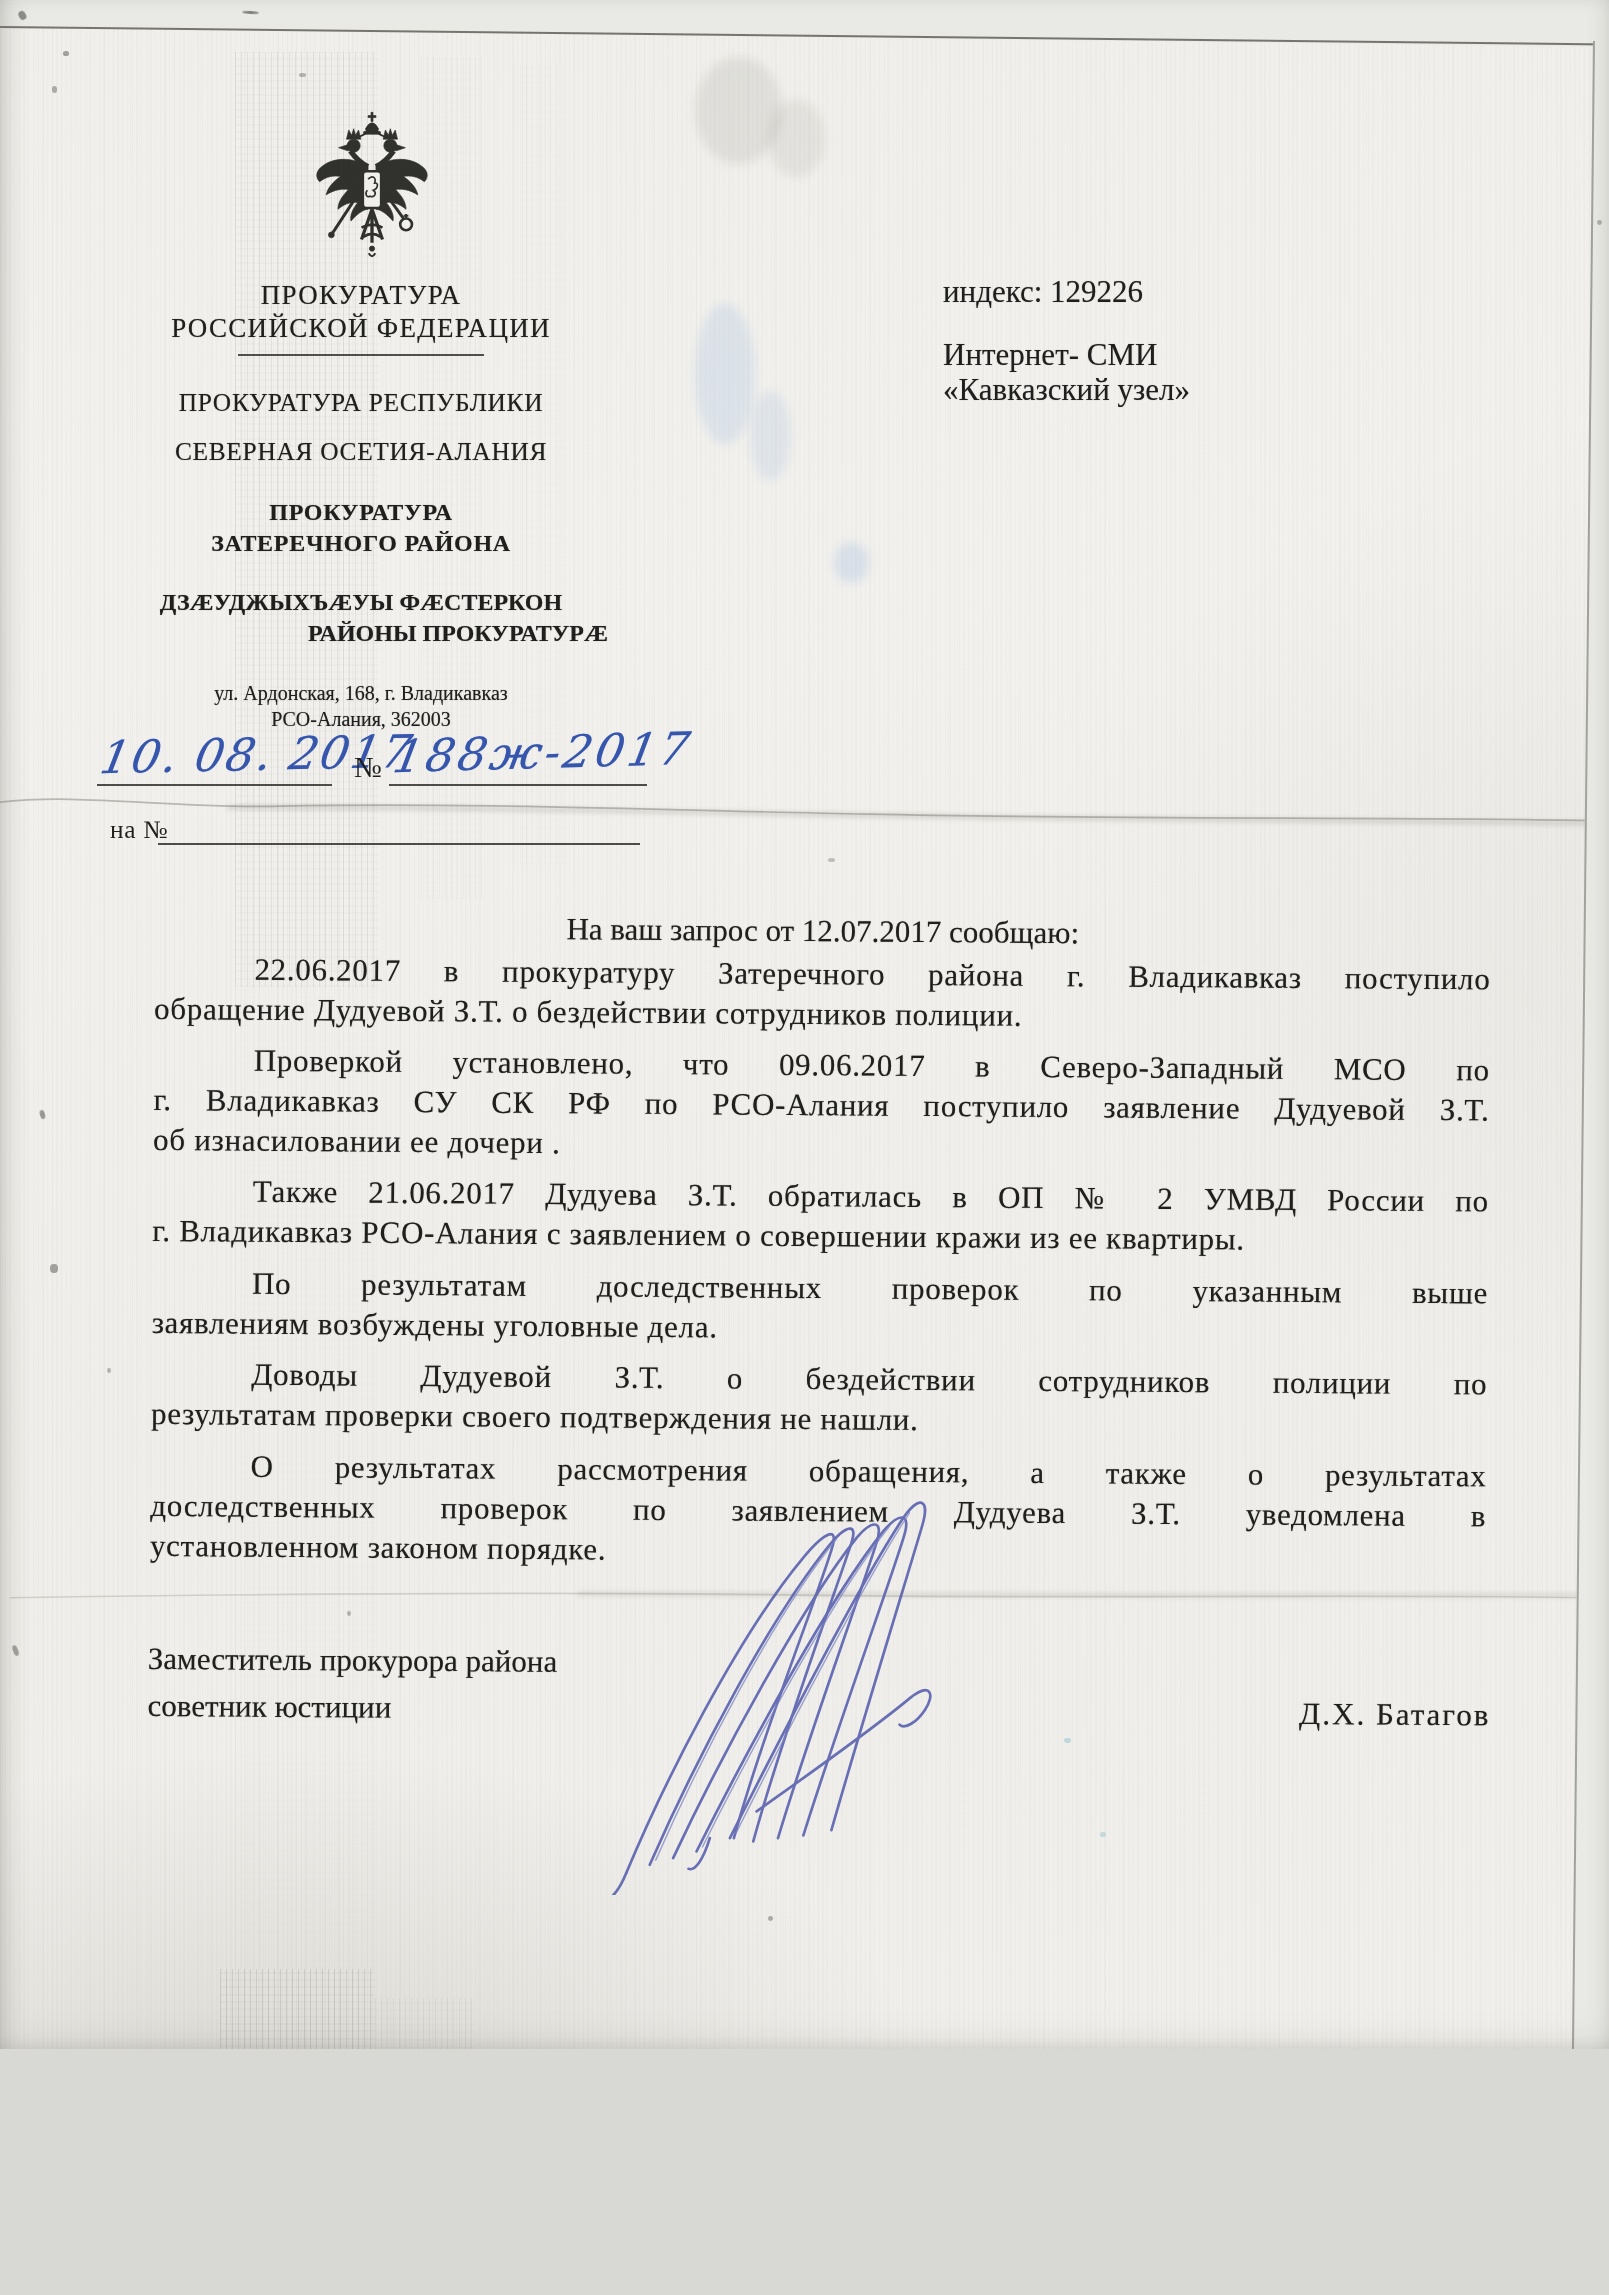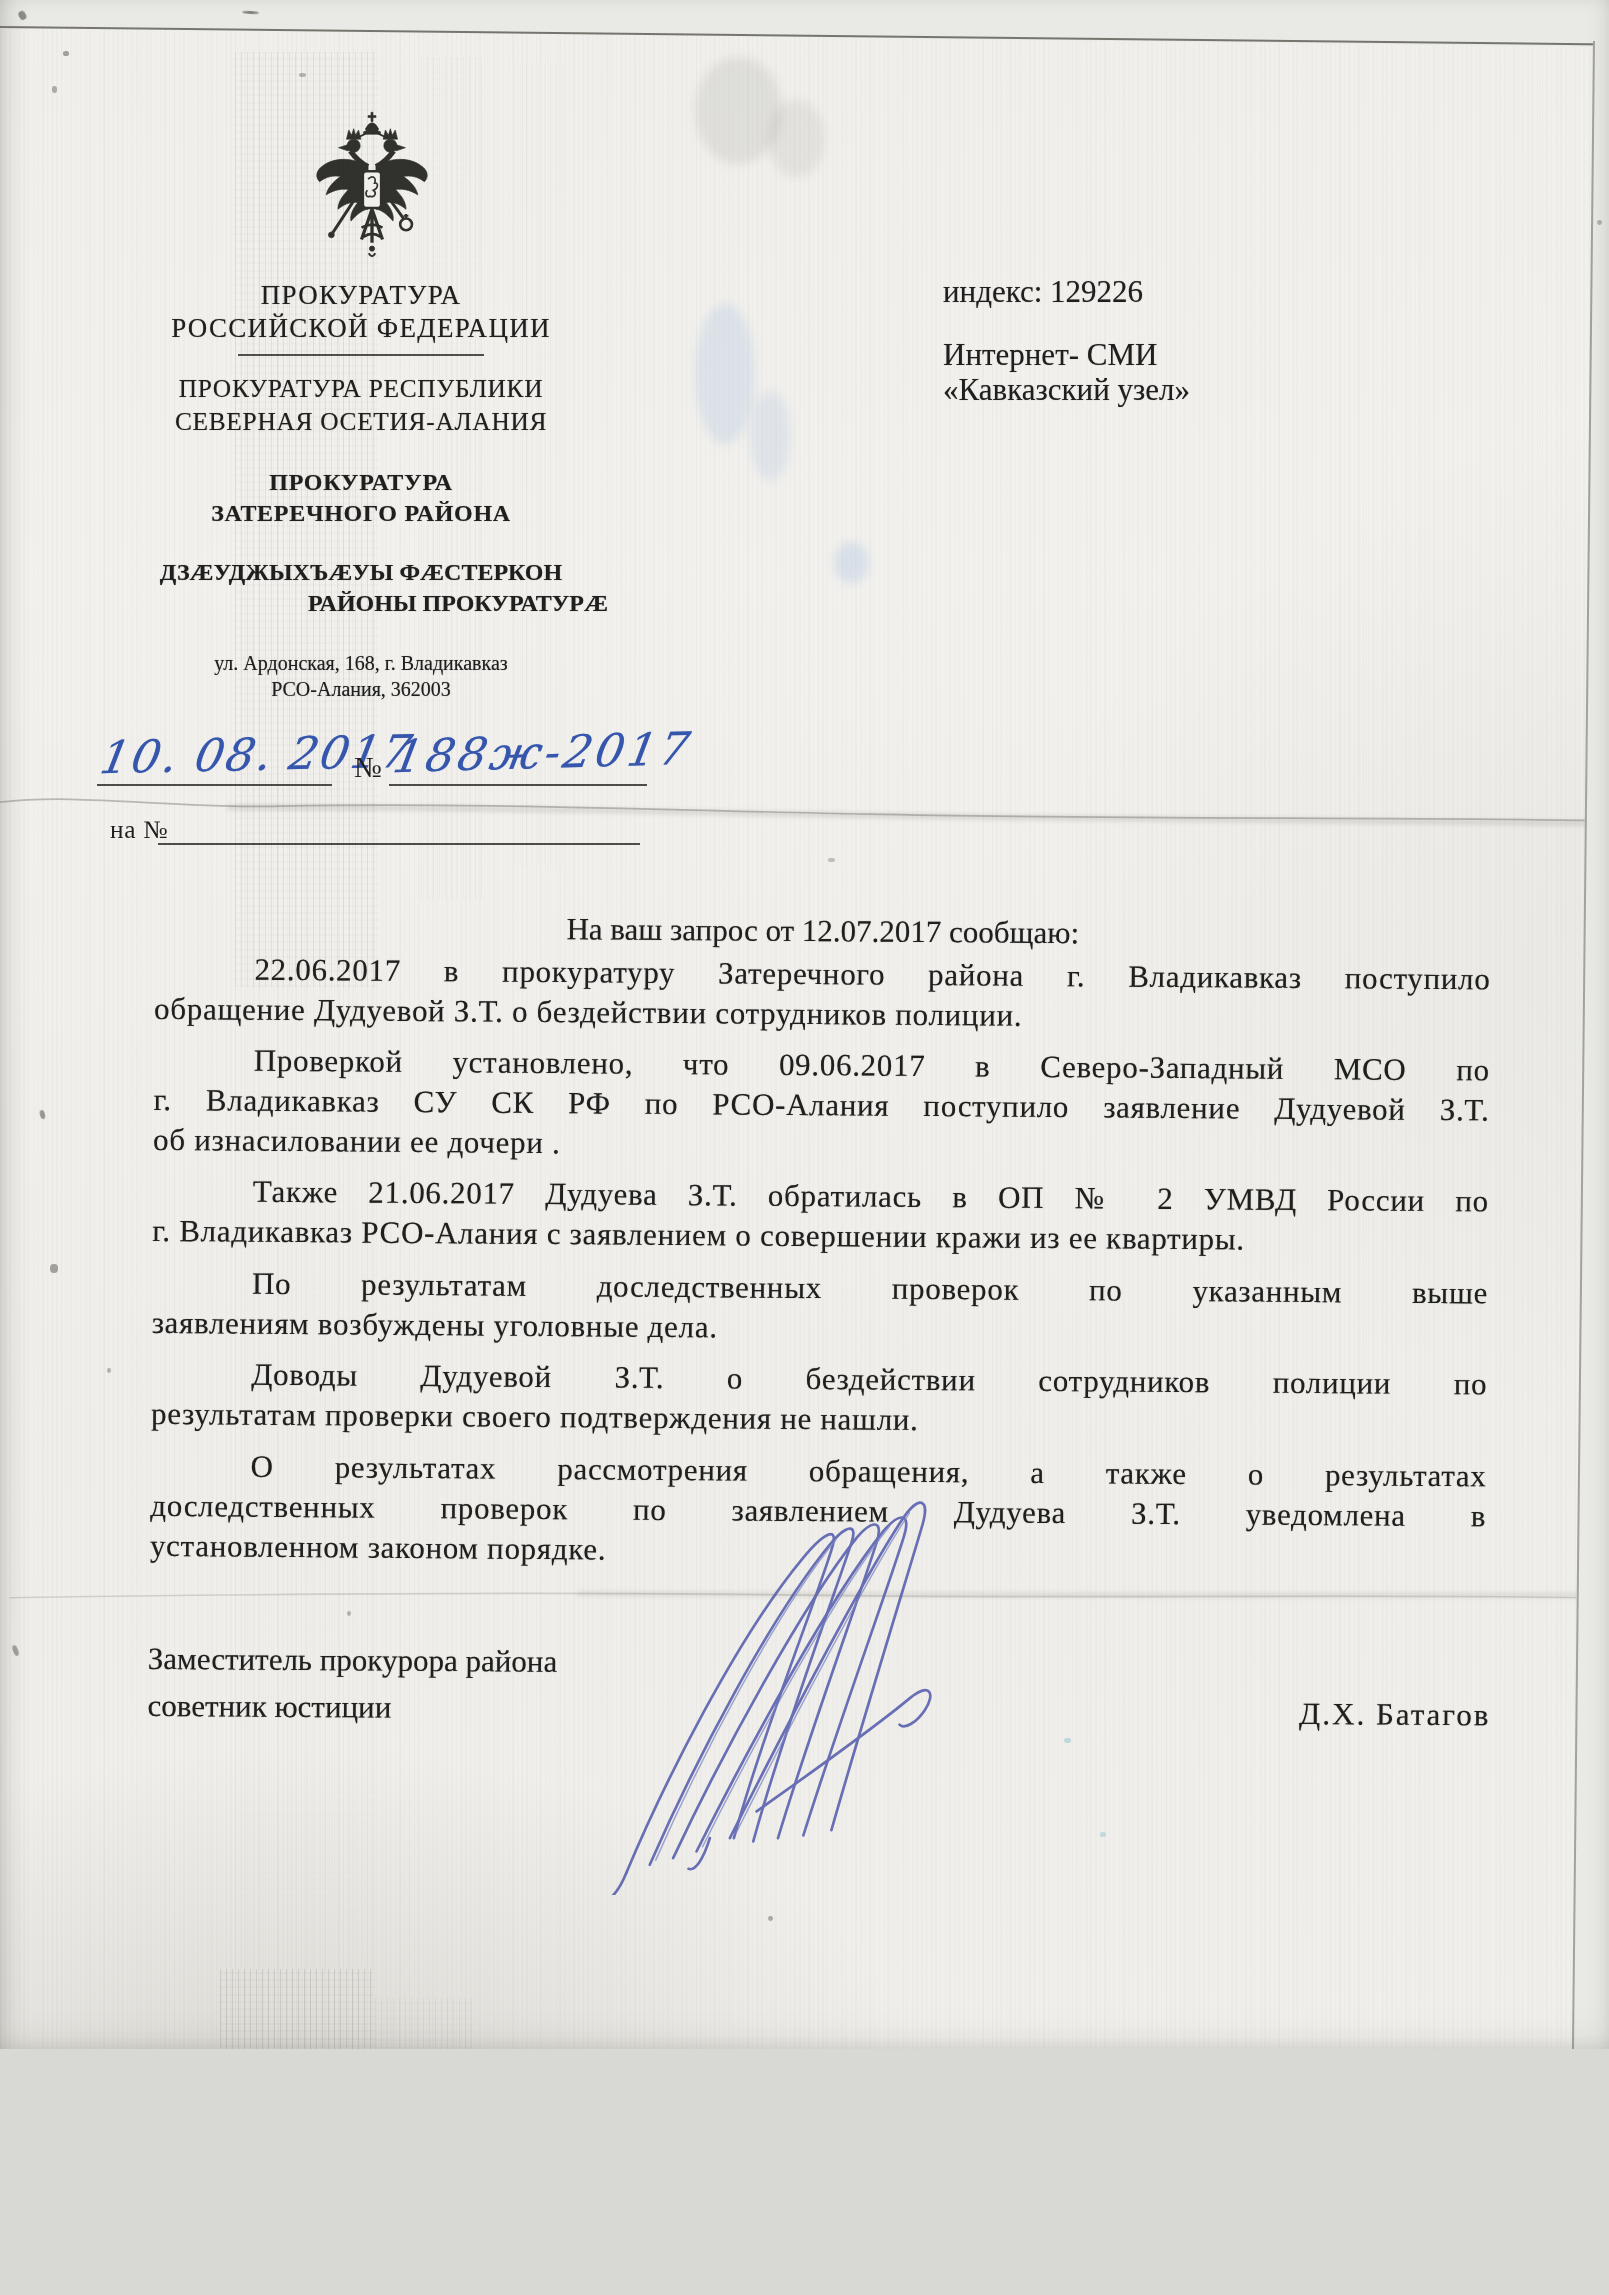--- a/index.html
+++ b/index.html
@@ -25,21 +25,21 @@
   .edge-shade { position:absolute; inset:0; pointer-events:none;
     box-shadow: inset 17.4px 0 28px -18.7px rgba(120,118,110,.45),
                 inset -9.4px 0 23px -14.7px rgba(120,118,110,.35),
                 inset 0 -17.4px 40px -23px rgba(125,123,114,.35); }
 
   
   .hdr-left { position:absolute; left:114px; top:279px; width:494px; text-align:center;
               text-shadow:0 0 0.9px rgba(25,25,22,.5); }
   .h1 { font-size:27px; line-height:33px; letter-spacing:1.3px; }
   .divider { width:246px; height:2px; background:#2b2b27; opacity:.82; margin:8.7px auto 0; }
-  .h2 { font-size:25.4px; line-height:33px; letter-spacing:0.7px; margin-top:16px; }
+  .h2 { font-size:25.4px; line-height:33px; letter-spacing:0.7px; margin-top:30px; }
   .h3 { font-size:24px; line-height:31px; font-weight:bold; letter-spacing:0.7px; margin-top:29px; }
   .h4 { font-size:24px; line-height:31px; font-weight:bold; margin-top:28px; }
   .addr { font-size:20px; line-height:26px; margin-top:31px; }
 
   .recipient { position:absolute; left:943px; top:274px; width:575px;
                font-size:31px; line-height:35px; text-shadow:0 0 0.9px rgba(25,25,22,.45); }
   .recipient .gap { height:28px; }
 
   
   .hand { position:absolute; font-family:"DejaVu Serif","Liberation Serif",serif;
@@ -165,21 +165,21 @@
       <circle cx="100" cy="210" r="4"></circle>
       <path d="M95,217 Q100,226 105,217" fill="none" stroke-width="3"></path>
     </g>
   </svg>
 
   <div class="hdr-left">
     <div class="h1">ПРОКУРАТУРА</div>
     <div class="h1">РОССИЙСКОЙ ФЕДЕРАЦИИ</div>
     <div class="divider"></div>
     <div class="h2">ПРОКУРАТУРА РЕСПУБЛИКИ</div>
-    <div class="h2" style="margin-top:0;">СЕВЕРНАЯ ОСЕТИЯ-АЛАНИЯ</div>
+    <div class="h2" style="margin-top:16px;">СЕВЕРНАЯ ОСЕТИЯ-АЛАНИЯ</div>
     <div class="h3">ПРОКУРАТУРА</div>
     <div class="h3" style="margin-top:0;">ЗАТЕРЕЧНОГО РАЙОНА</div>
     <div class="h4">ДЗÆУДЖЫХЪÆУЫ ФÆСТЕРКОН</div>
     <div class="h4" style="margin-top:0;text-align:right;">РАЙОНЫ ПРОКУРАТУРÆ</div>
     <div class="addr">ул. Ардонская, 168, г. Владикавказ</div>
     <div class="addr" style="margin-top:0;">РСО-Алания, 362003</div>
   </div>
 
   <div class="recipient">
     <div>индекс: 129226</div>

